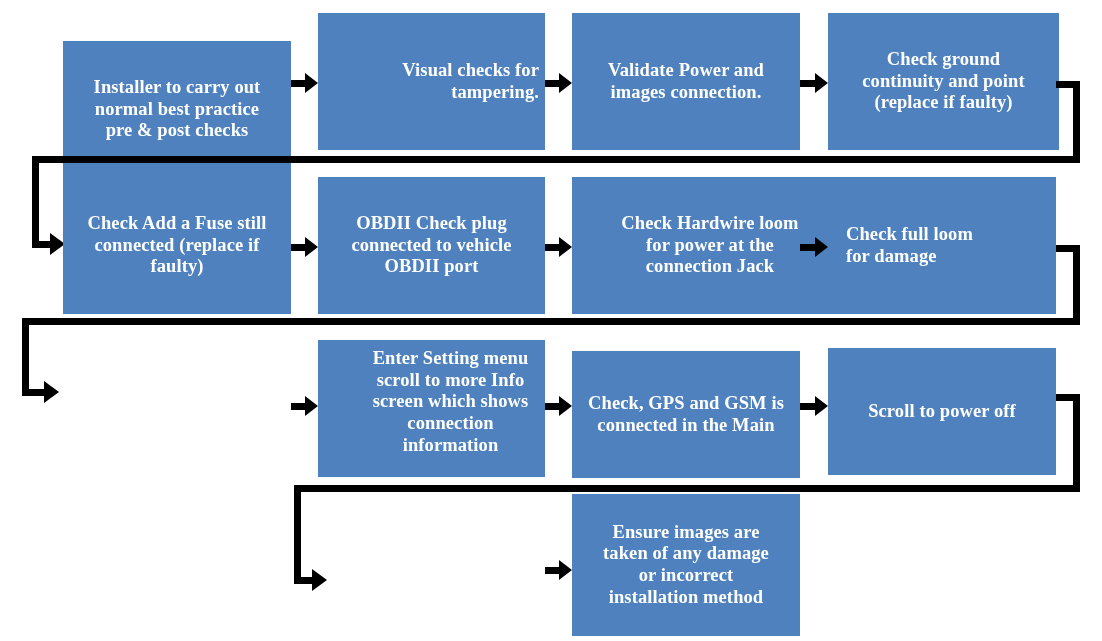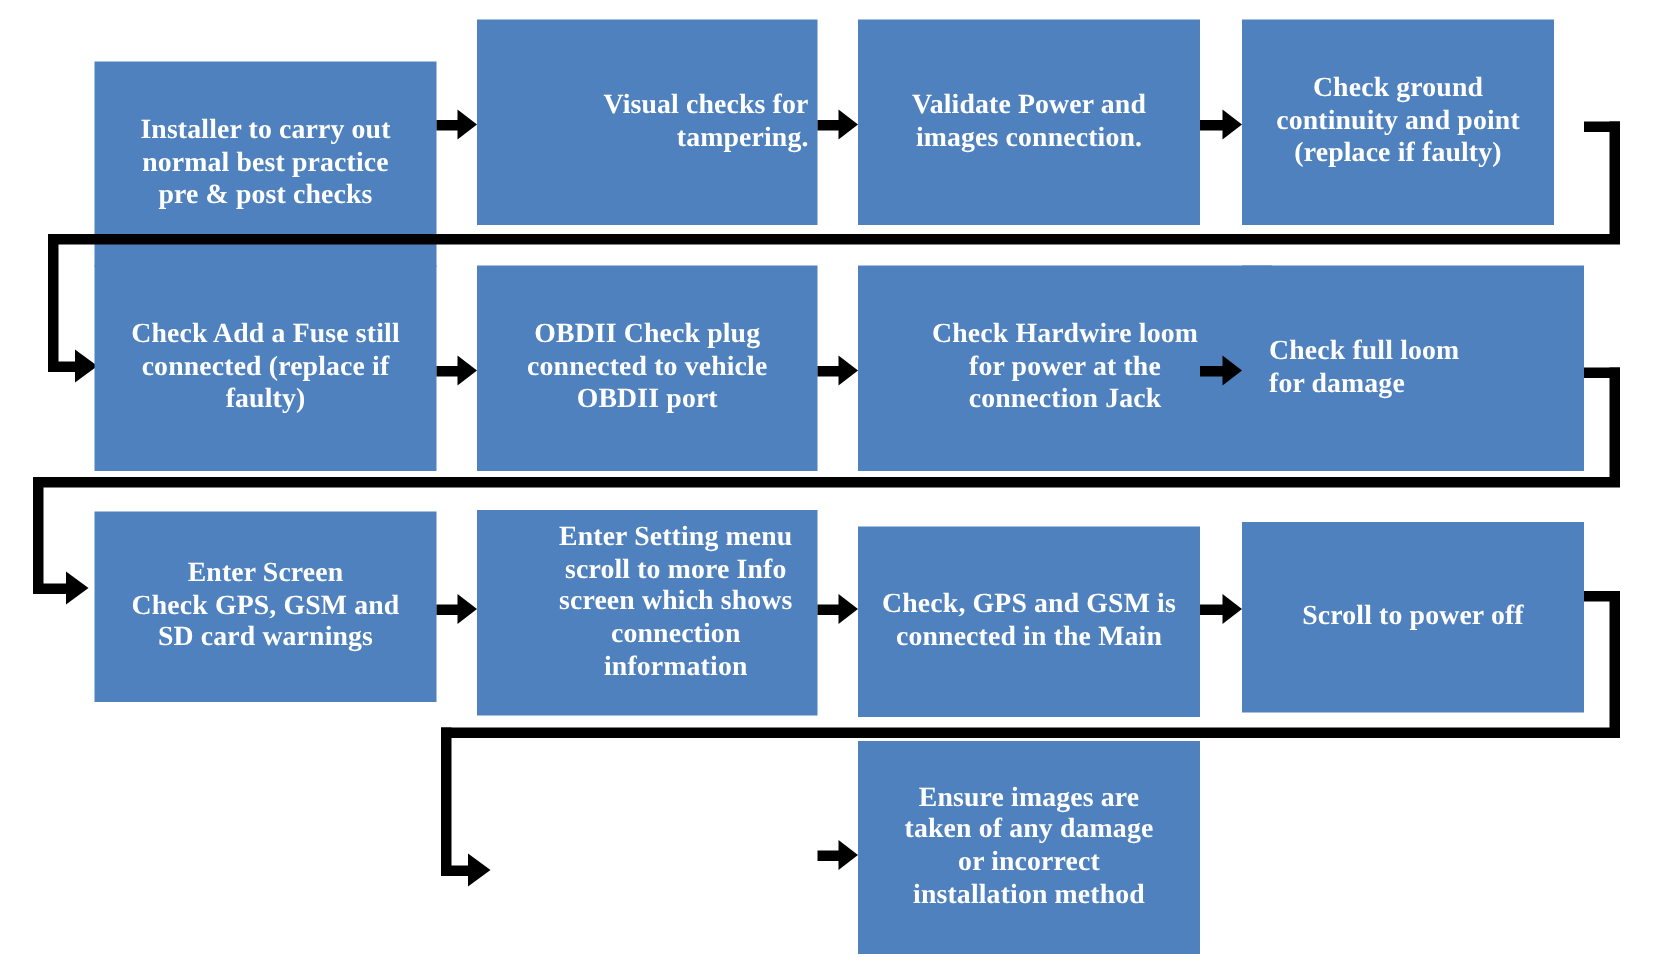--- a/index.html
+++ b/index.html
@@ -100,21 +100,21 @@
   <div class="node" style="left:572px; top:13px; width:228px; height:137px;">
     <span class="node-label">Validate Power and
 images connection.</span>
   </div>
 
   <div class="h-arrow" style="left:800px; top:73px; width:28px;">
     <span class="shaft" style="width:17px;"></span>
     <span class="head" style="left:15px;"></span>
   </div>
 
-  <div class="node" style="left:828px; top:13px; width:208px; height:137px;">
+  <div class="node" style="left:828px; top:13px; width:231px; height:137px;">
     <span class="node-label">Check ground
 continuity and point
 (replace if faulty)</span>
   </div>
 
   <div>
     <span class="seg" style="left:1056px; top:81px; width:24px; height:7px;"></span>
     <span class="seg" style="left:1073px; top:81px; width:7px; height:81px;"></span>
     <span class="seg" style="left:32px; top:156px; width:1048px; height:7px;"></span>
     <span class="seg" style="left:32px; top:156px; width:7px; height:92px;"></span>
@@ -162,25 +162,20 @@
 
   <div>
     <span class="seg" style="left:1056px; top:245px; width:24px; height:7px;"></span>
     <span class="seg" style="left:1073px; top:245px; width:7px; height:79px;"></span>
     <span class="seg" style="left:22px; top:318px; width:1058px; height:7px;"></span>
     <span class="seg" style="left:22px; top:318px; width:7px; height:78px;"></span>
     <span class="seg" style="left:22px; top:389px; width:26px; height:7px;"></span>
     <span class="head-right" style="left:44px; top:381px;"></span>
   </div>
 
-  <div class="node" style="left:63px; top:341px; width:228px; height:127px;">
-    <span class="node-label">Enter  Screen
-Check GPS, GSM and
-SD card warnings</span>
-  </div>
 
   <div class="h-arrow" style="left:291px; top:396px; width:27px;">
     <span class="shaft" style="width:16px;"></span>
     <span class="head" style="left:14px;"></span>
   </div>
 
   <div class="node top" style="left:318px; top:340px; width:227px; height:137px; padding-top:8px;padding-left:44px;">
     <span class="node-label">Enter Setting menu
 scroll to more Info
 screen which shows

